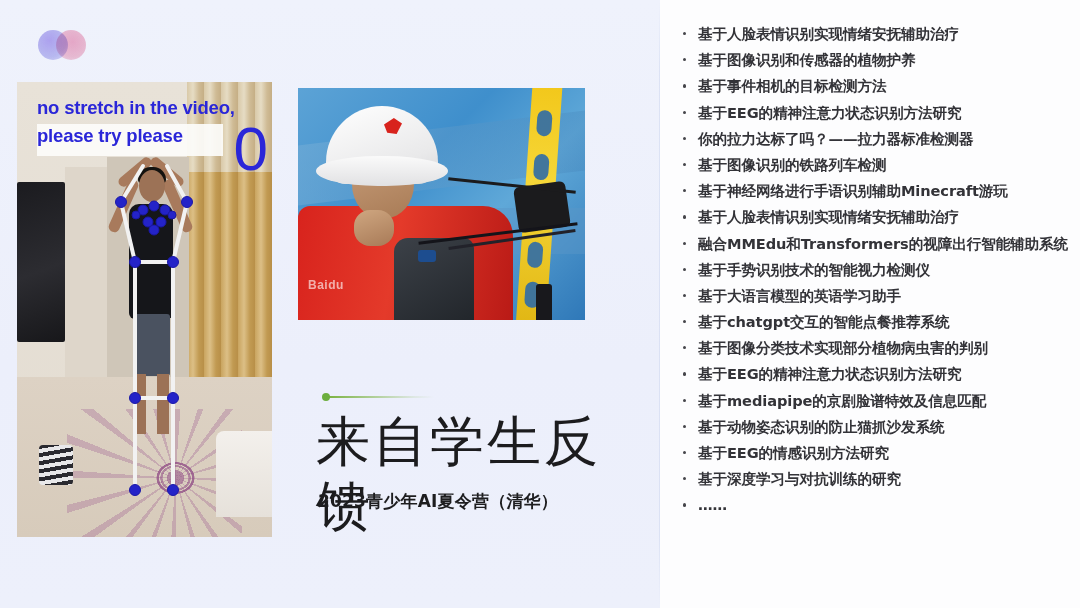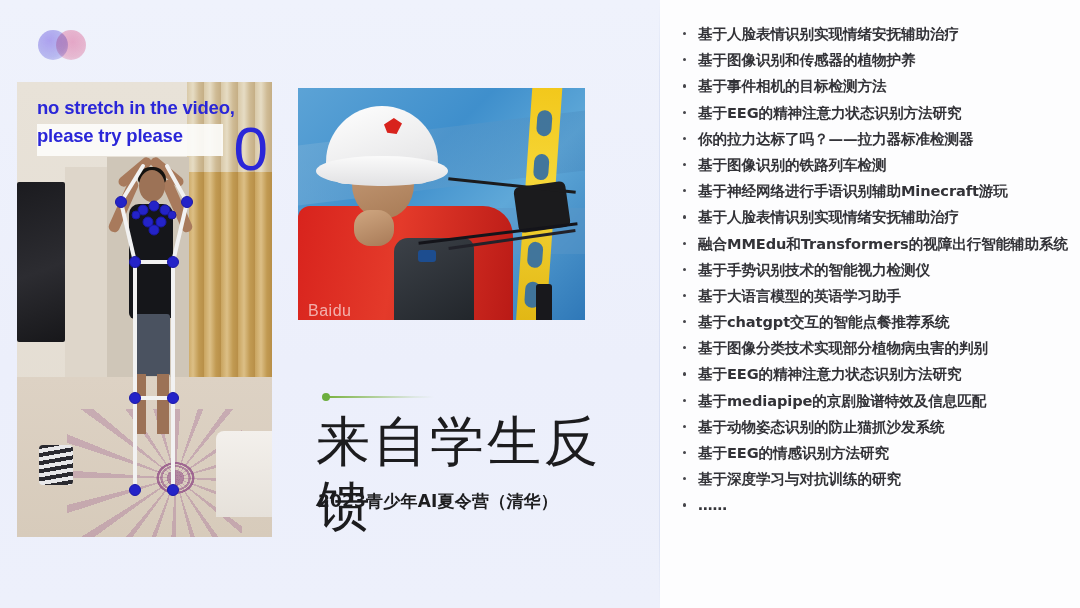--- a/index.html
+++ b/index.html
@@ -111,21 +111,21 @@
   .bow{position:absolute;left:226px;top:-6px;width:30px;height:250px;
     background:linear-gradient(180deg,#f2c71a,#f6d738 40%,#e0b512);
     transform:rotate(4deg);border-radius:6px;}
   .bow-hole{position:absolute;left:7px;width:15px;height:26px;border-radius:8px;background:rgba(50,110,165,.92);}
   .riser{position:absolute;left:218px;top:96px;width:52px;height:46px;background:#1b1b1d;border-radius:6px;transform:rotate(-8deg);}
   .string{position:absolute;left:150px;top:96px;width:128px;height:3px;background:#1b1b1d;transform:rotate(6deg);}
   .string2{position:absolute;left:150px;top:150px;width:128px;height:3px;background:#22222a;transform:rotate(-8deg);}
   .arrow{position:absolute;left:120px;top:144px;width:160px;height:3px;background:#14141a;transform:rotate(-7deg);}
   .stab{position:absolute;left:238px;top:196px;width:16px;height:42px;background:#18181c;border-radius:3px;}
   .watermark{position:absolute;left:10px;top:190px;color:rgba(255,255,255,.62);
-    font-size:16px;font-weight:400;letter-spacing:.5px;font-family:"Liberation Sans",sans-serif;margin-top:24px;}
+    font-size:12px;font-weight:700;letter-spacing:.5px;font-family:"Liberation Sans",sans-serif;}
 
   
   .deco{position:absolute;left:322px;top:393px;width:112px;height:8px;}
   .deco-line{position:absolute;left:6px;top:3px;width:106px;height:2px;
     background:linear-gradient(90deg,#7cb342,rgba(124,179,66,.12) 82%,rgba(124,179,66,0));}
   .deco-dot{position:absolute;left:0;top:0;width:8px;height:8px;border-radius:50%;background:#6cae3e;}
   .headline{position:absolute;left:316px;top:410px;width:330px;
     font-size:54px;font-weight:400;color:#1c1c1e;letter-spacing:3px;line-height:64px;
     font-family:"DejaVu Sans","Liberation Sans",sans-serif;}
   .subline{position:absolute;left:318px;top:490px;width:330px;

